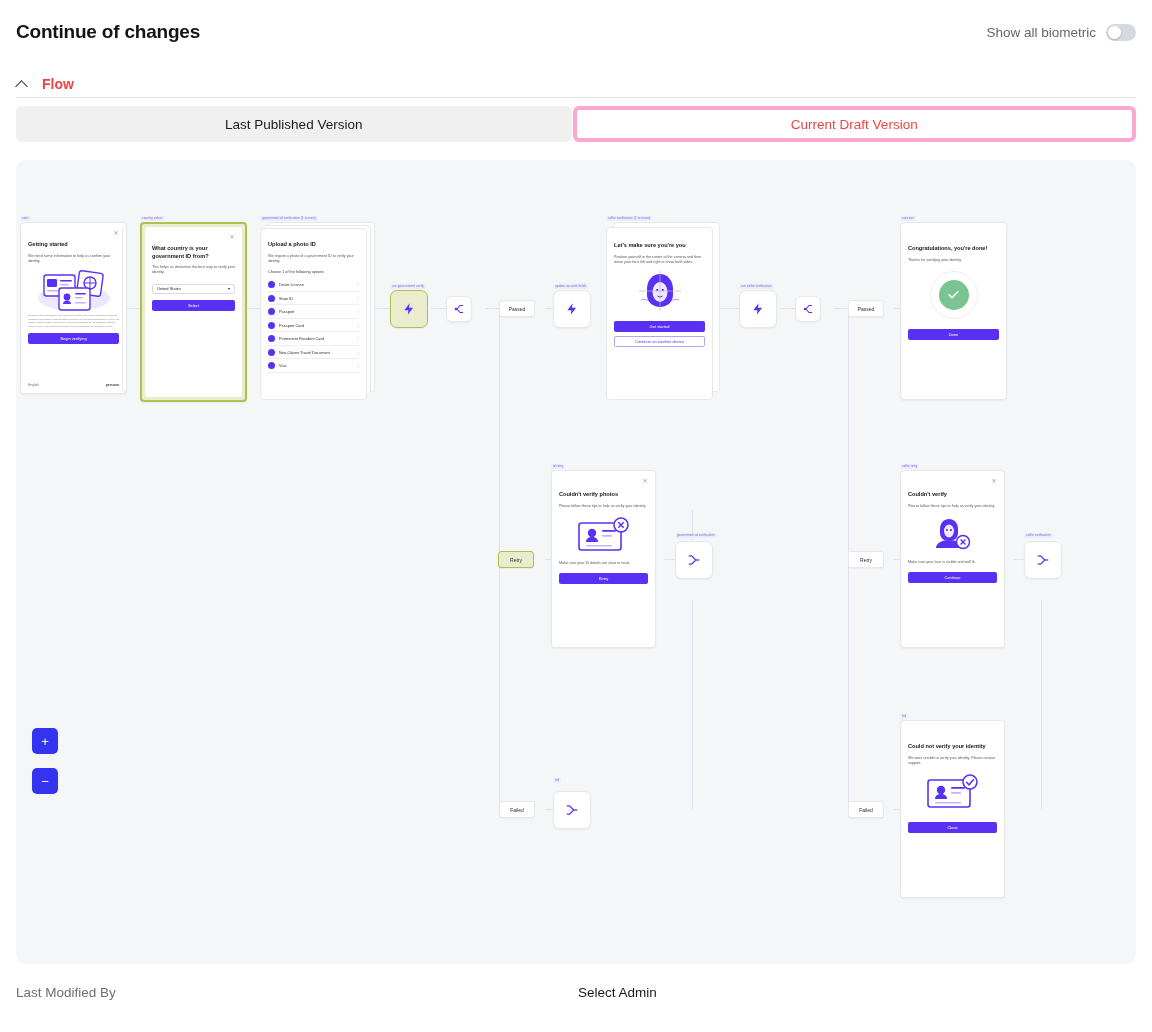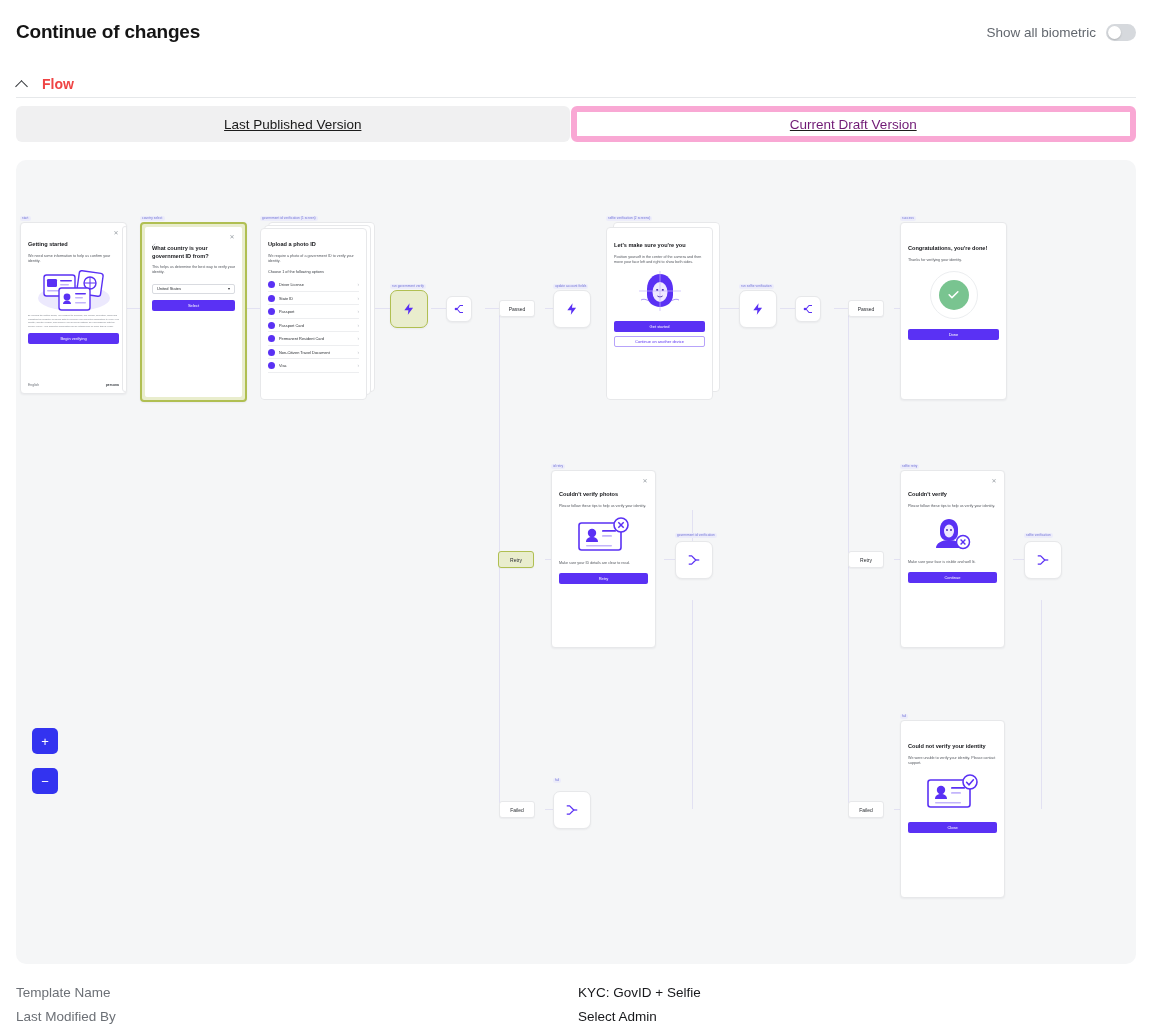--- a/index.html
+++ b/index.html
@@ -39,28 +39,28 @@
   .chev:before {
     content: ""; position: absolute; left: 1px; top: 4px;
     width: 8px; height: 8px; border-left: 1.4px solid #2f3337; border-top: 1.4px solid #2f3337;
     transform: rotate(45deg);
   }
   .section-title { font-size: 14px; font-weight: bold; color: #ef4444; }
 
   
   .tabs {
     position: absolute; left: 16px; top: 106px; width: 1120px; height: 36px;
-    display: flex; gap: 1px; text-decoration: underline;
+    display: flex; gap: 1px;
   }
   .tab {
     flex: 1; display: flex; align-items: center; justify-content: center;
     font-size: 13.5px; border-radius: 6px; cursor: pointer;
   }
   .tab.active { background: #f0f0f1; color: #1a1a1a; }
-  .tab.inactive { background: #ffffff; color: #701a75; border: 6px solid #f9a8d4; }
+  .tab.inactive { background: #ffffff; color: #ef4444; border: 4px solid #f9a8d4; }
 
   
   .canvas {
     position: absolute; left: 16px; top: 160px; width: 1120px; height: 804px;
     background: #f5f6f7; border-radius: 10px; overflow: hidden;
   }
   .canvas-inner { position: absolute; left: 0; top: 0; width: 1120px; height: 804px; }
 
   
   .wire { position: absolute; background: #e2e1f2; }
@@ -506,20 +506,16 @@
   </div>
 
   <div class="zoombtn" style="left:16px;top:568px;">+</div>
   <div class="zoombtn" style="left:16px;top:608px;">−</div>
 
 </div>
 </div>
 
 <div class="meta">
   <div class="meta-row">
-    <span class="meta-k">Template Name</span>
-    <span class="meta-v">KYC: GovID + Selfie</span>
-  </div>
-  <div class="meta-row">
     <span class="meta-k">Last Modified By</span>
     <span class="meta-v">Select Admin</span>
   </div>
 </div>
 
 </body></html>

